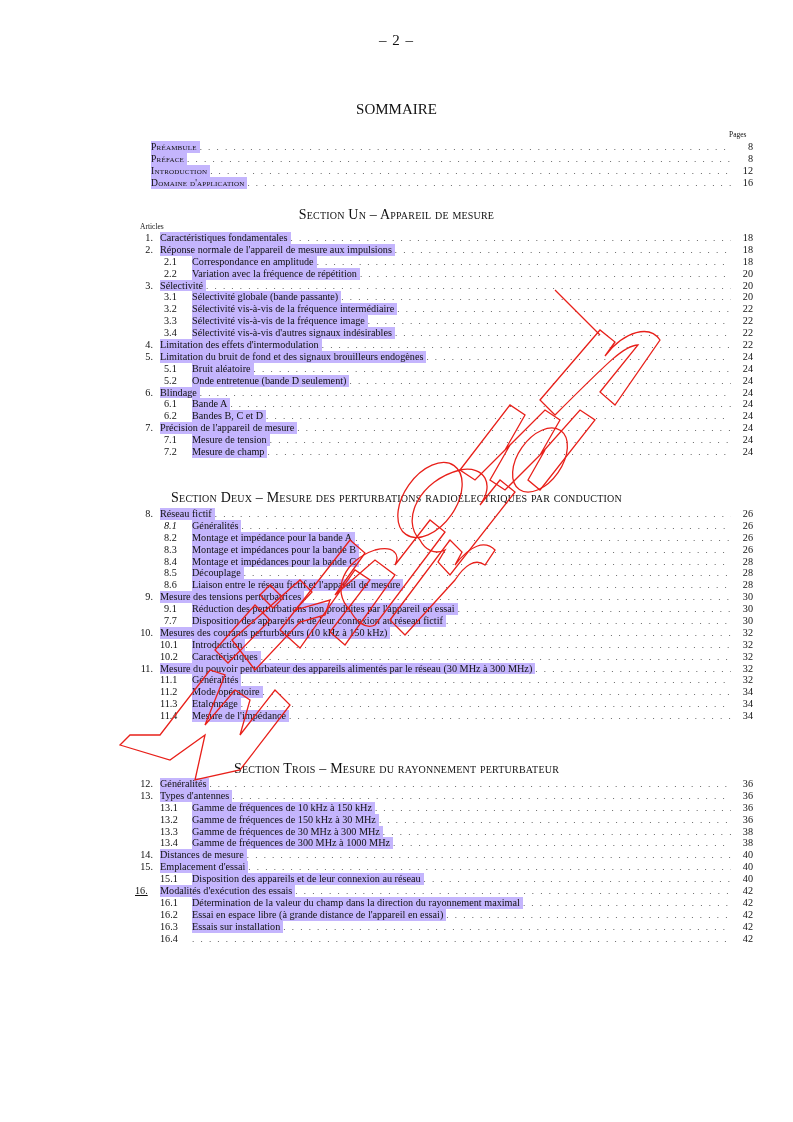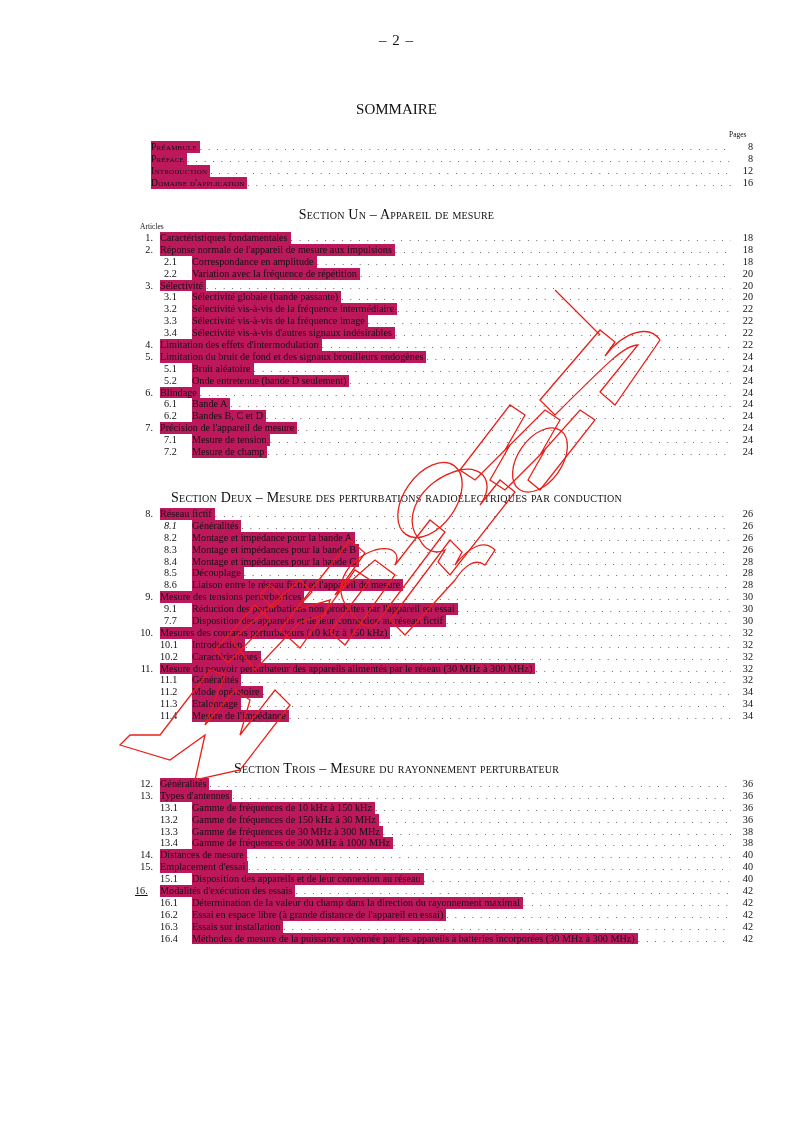--- a/index.html
+++ b/index.html
@@ -44,21 +44,21 @@
       white-space: nowrap;
       display: flex;
       align-items: baseline;
     }
     .row .num {
       display: inline-block;
       flex: 0 0 auto;
     }
     .row .label {
       flex: 0 0 auto;
-      background: #be185d;
+      background: #c4b5fd;
       padding-right: 3px;
     }
     .row .leader {
       flex: 1 1 auto;
       overflow: hidden;
       letter-spacing: 6.2px;
       color: #222;
       font-size: 9px;
     }
     .row .page {
@@ -430,21 +430,20 @@
       <span class="page">42</span>
     </div>
     <div class="row lvl2">
       <span class="num" style="width: 32px; padding-left: 9px; margin-left: 0px;">16.3</span>
       <span class="label">Essais sur installation</span>
       <span class="leader">........................................................................................................................</span>
       <span class="page">42</span>
     </div>
     <div class="row lvl2">
       <span class="num" style="width: 32px; padding-left: 9px; margin-left: 0px;">16.4</span>
-      <span class="label">Méthodes de mesure de la puissance rayonnée par les appareils à batteries incorporées (30 MHz à 300 MHz)</span>
       <span class="leader">........................................................................................................................</span>
       <span class="page">42</span>
     </div>
   </div>
 
 <svg class="watermark" viewBox="0 0 793 1122">
   <g fill="none" stroke="#e8201a" stroke-width="1.3" stroke-linejoin="miter">
 
     <path d="M120,745 L170,760 L205,735 L195,780 L240,770 L290,705 L275,690 L240,735 L250,700 L235,690 L205,725 L225,675 L210,670 L160,735 L130,735 Z"></path>
 

